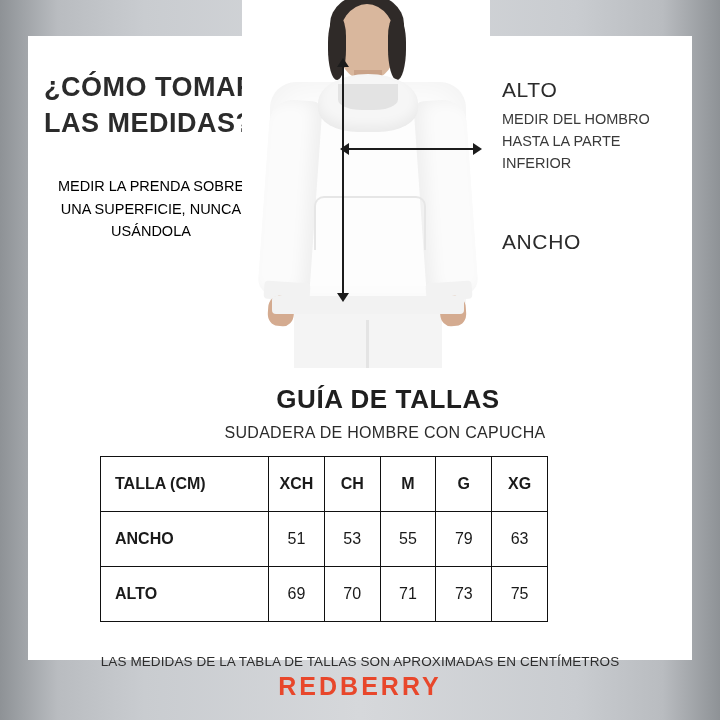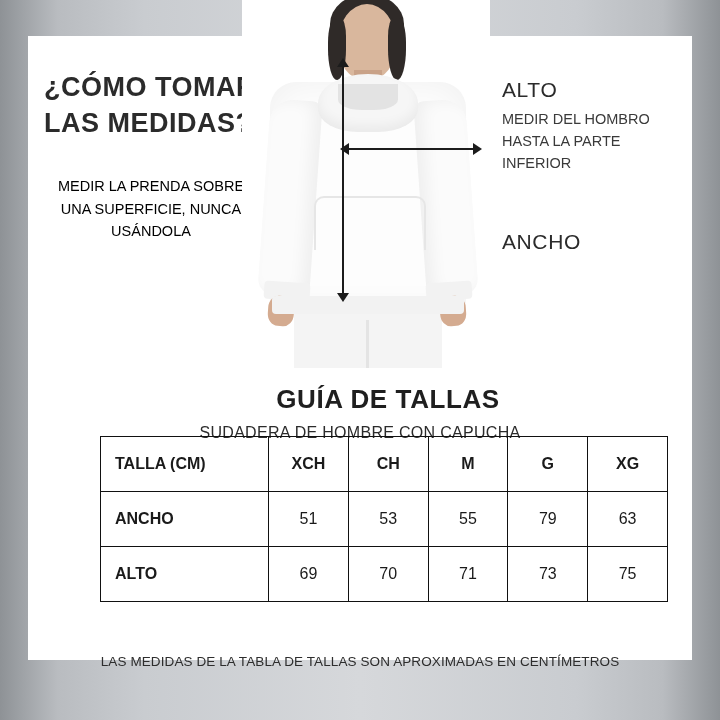--- a/index.html
+++ b/index.html
@@ -332,28 +332,29 @@
   }
   .guide-sub {
     position: absolute;
     left: 0;
     top: 388px;
     width: 664px;
     text-align: center;
     font-size: 16px;
     color: #2b2b2b;
     letter-spacing: 0.3px;
+    padding-left: 25px;
   }
 
   
   table.size-table {
     position: absolute;
     left: 72px;
-    top: 400px;
-    width: 568px;
+    top: 420px;
+    width: 448px;
     border-collapse: collapse;
     table-layout: fixed;
   }
   table.size-table td, table.size-table th {
     border: 1px solid #111111;
     height: 52px;
     text-align: center;
     font-size: 16px;
     color: #1a1a1a;
   }
@@ -474,13 +475,14 @@
           <td class="val">71</td>
           <td class="val">73</td>
           <td class="val">75</td>
         </tr>
       </tbody>
     </table>
 
     <div class="table-note">LAS MEDIDAS DE LA TABLA DE TALLAS SON APROXIMADAS EN CENTÍMETROS</div>
   </div>
 
+  <div class="brand">REDBERRY</div>
 </div>
 
 </body></html>

